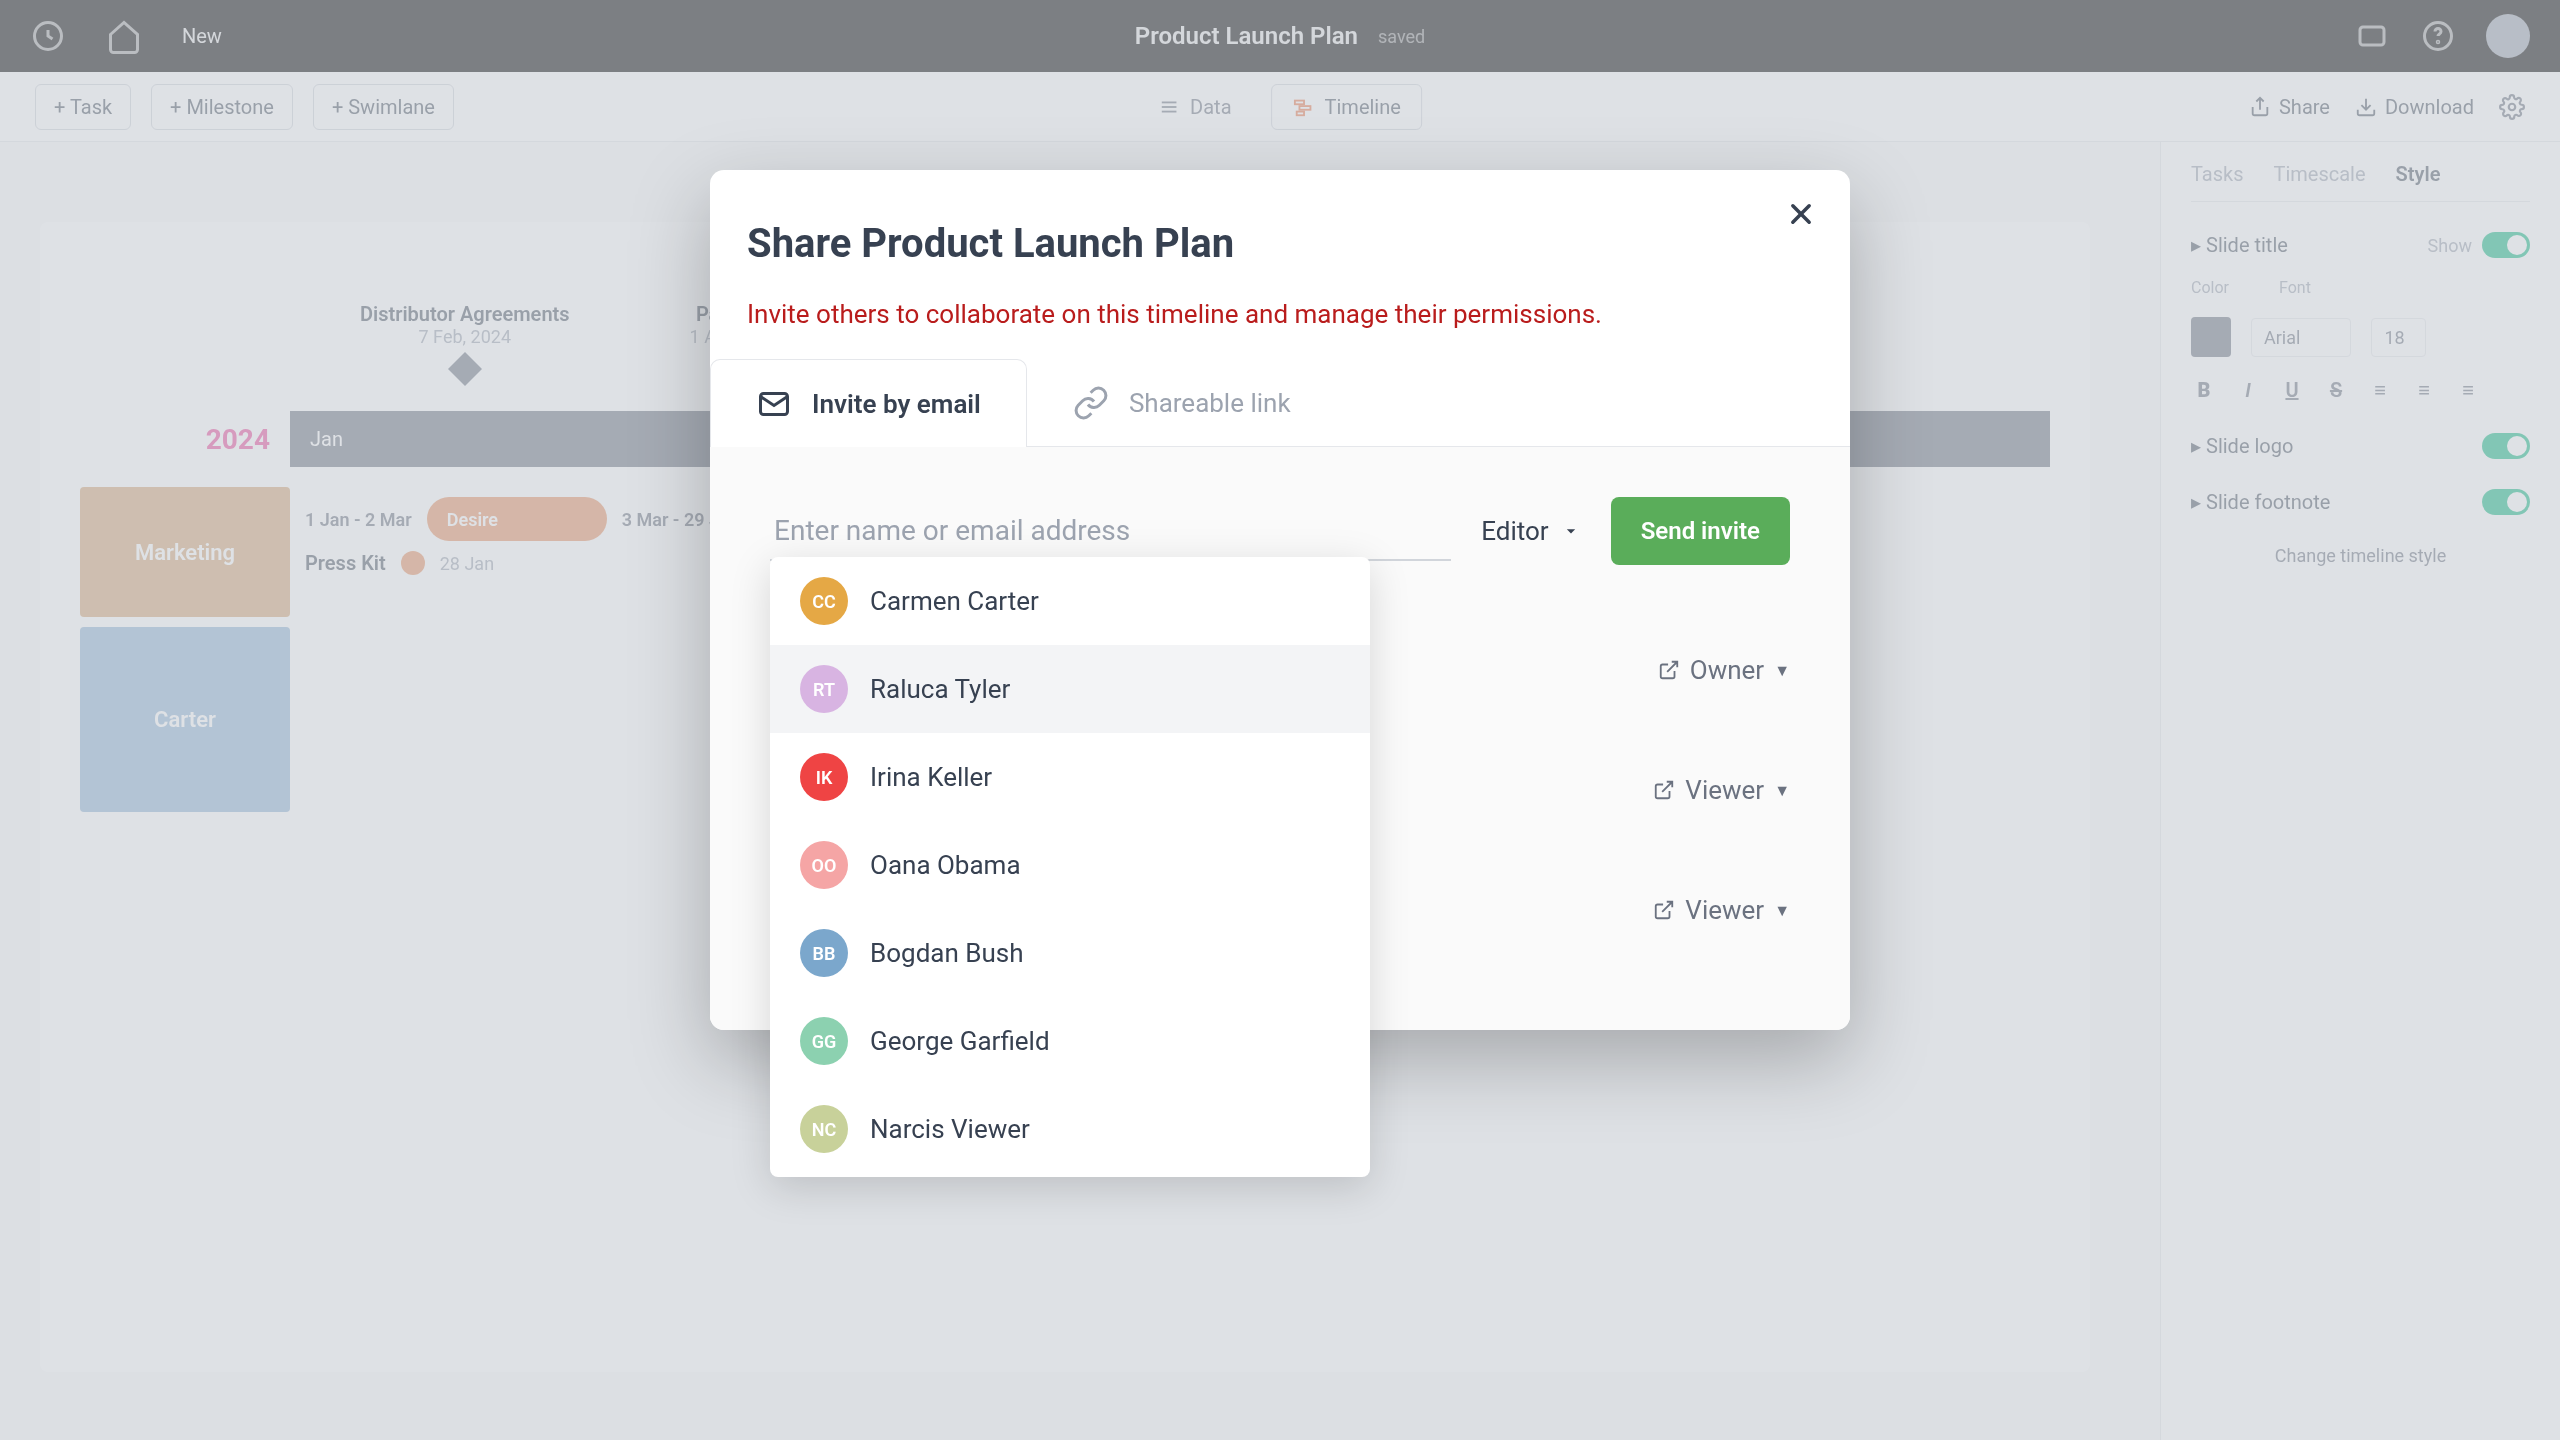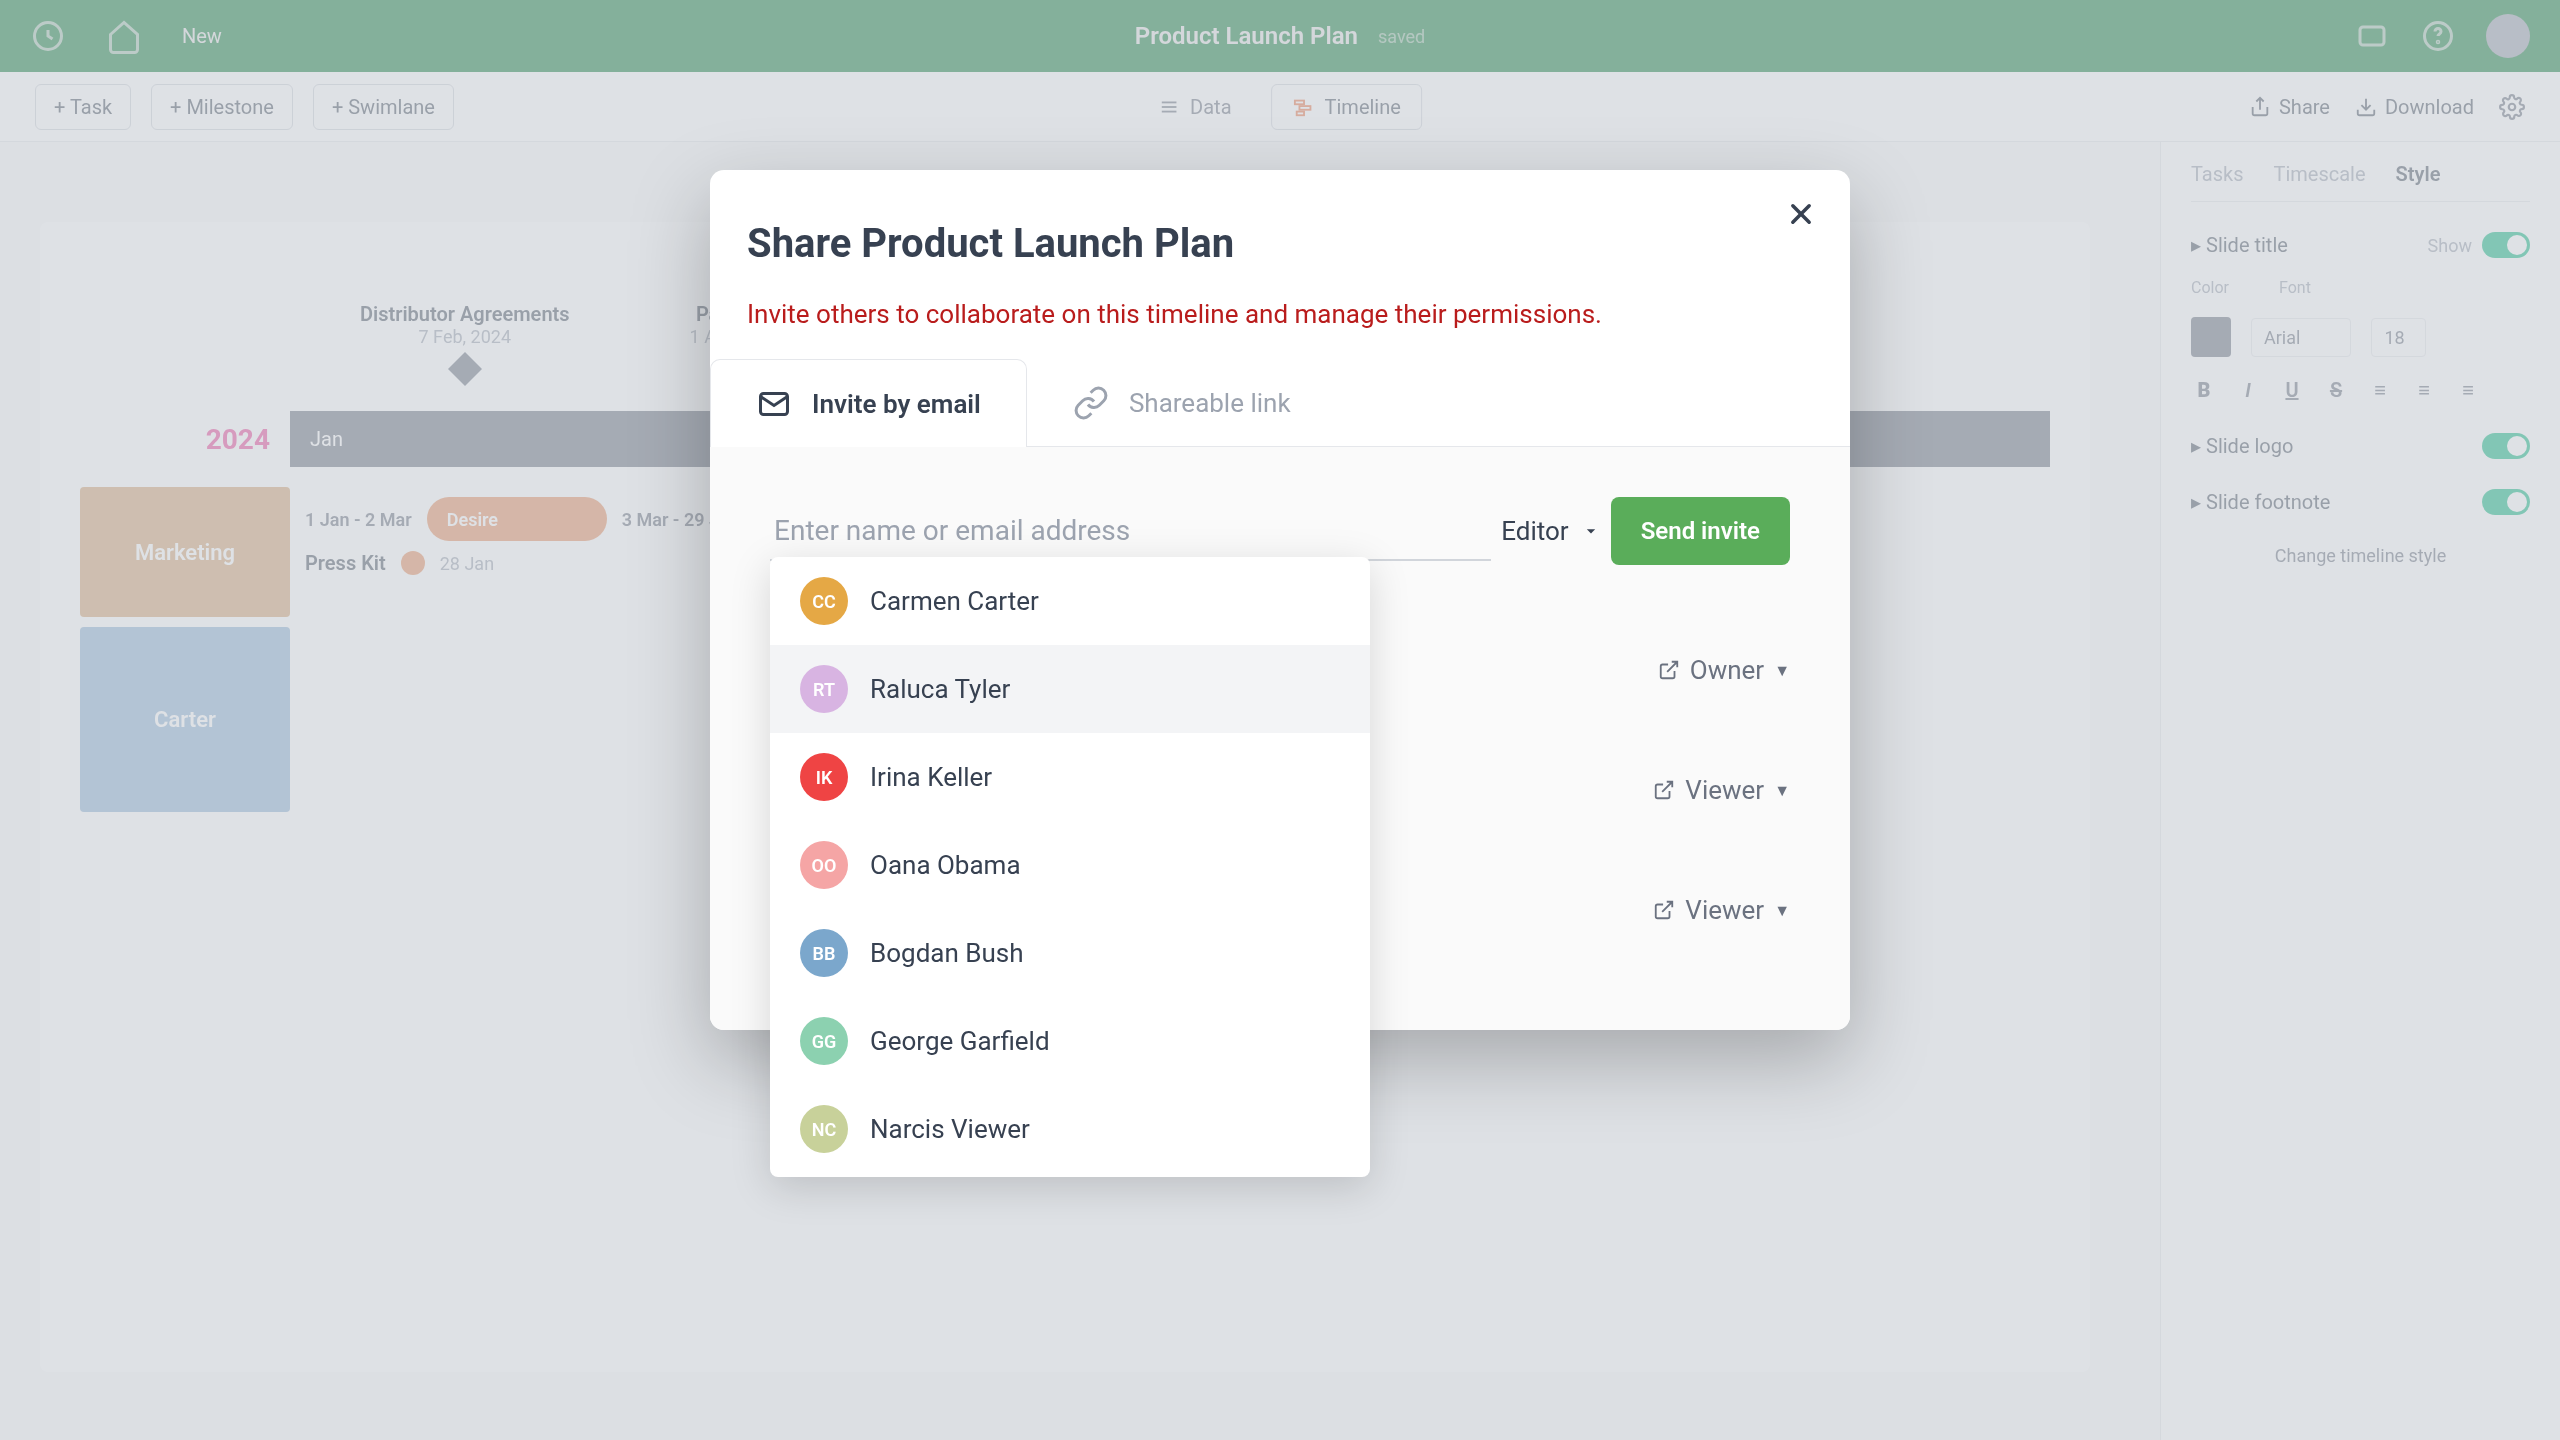--- a/index.html
+++ b/index.html
@@ -1,20 +1,20 @@
 <!DOCTYPE html>
 <html><head>
 <meta charset="utf-8">
 <style>
 * { margin: 0; padding: 0; box-sizing: border-box; font-family: -apple-system, BlinkMacSystemFont, 'Segoe UI', Roboto, sans-serif; }
 body { width: 2560px; height: 1440px; overflow: hidden; background: #f5f5f5; position: relative; }
 
 
 .bg-app { position: absolute; inset: 0; filter: opacity(0.95); }
-.topbar { height: 72px; background: #15803d; display: flex; align-items: center; padding: 0 30px; color: #e5e5e5; }
+.topbar { height: 72px; background: #000000; display: flex; align-items: center; padding: 0 30px; color: #e5e5e5; }
 .topbar-left { display: flex; align-items: center; gap: 40px; }
 .topbar-icon { width: 36px; height: 36px; opacity: 0.7; }
 .topbar-title-wrap { position: absolute; left: 50%; transform: translateX(-50%); display: flex; align-items: center; gap: 20px; }
 .topbar-title { font-size: 24px; font-weight: 600; }
 .topbar-saved { font-size: 18px; opacity: 0.6; }
 .topbar-right { margin-left: auto; display: flex; align-items: center; gap: 30px; }
 .avatar-circle { width: 44px; height: 44px; border-radius: 50%; background: #9ca3af; }
 
 .toolbar { height: 70px; background: #fff; display: flex; align-items: center; padding: 0 35px; border-bottom: 1px solid #e5e7eb; }
 .toolbar-btn { padding: 10px 18px; border: 1px solid #d1d5db; border-radius: 6px; font-size: 20px; color: #4b5563; margin-right: 20px; background: #fff; }
@@ -65,21 +65,21 @@
 .modal { width: 1140px; background: #fff; border-radius: 14px; box-shadow: 0 30px 80px rgba(0,0,0,0.25); position: relative; overflow: visible; }
 .modal-close { position: absolute; top: 30px; right: 35px; font-size: 38px; color: #374151; cursor: pointer; line-height: 1; }
 .modal-header { padding: 50px 37px 30px; }
 .modal-title { font-size: 40px; font-weight: 700; color: #374151; margin-bottom: 12px; }
 .modal-subtitle { font-size: 26px; color: #b91c1c; margin-top: 32px; }
 .modal-tabs { display: flex; border-bottom: 1px solid #e5e7eb; }
 .modal-tab { padding: 25px 45px; display: flex; align-items: center; gap: 20px; font-size: 26px; color: #9ca3af; cursor: pointer; border: 1px solid transparent; border-bottom: none; }
 .modal-tab.active { color: #374151; font-weight: 600; border-color: #e5e7eb; background: #fff; border-top-left-radius: 10px; border-top-right-radius: 10px; margin-bottom: -1px; }
 .modal-tab-icon { width: 36px; height: 36px; }
 .modal-body { padding: 50px 60px 60px; background: #fafafa; border-bottom-left-radius: 14px; border-bottom-right-radius: 14px; }
-.invite-row { display: flex; align-items: center; margin-bottom: 45px; position: relative; }
+.invite-row { display: flex; align-items: center; gap: 20px; margin-bottom: 45px; position: relative; }
 .invite-input { flex: 1; border: none; border-bottom: 2px solid #d1d5db; padding: 12px 4px; font-size: 28px; color: #374151; background: transparent; outline: none; }
 .invite-input::placeholder { color: #9ca3af; }
 .role-select { display: flex; align-items: center; gap: 12px; font-size: 26px; color: #374151; padding: 0 10px; }
 .send-btn { background: #5aad5a; color: #fff; border: none; padding: 20px 30px; border-radius: 8px; font-size: 24px; font-weight: 600; cursor: pointer; }
 
 
 .autocomplete { position: absolute; top: 60px; left: 0; width: 600px; background: #fff; border-radius: 8px; box-shadow: 0 10px 40px rgba(0,0,0,0.15); max-height: 620px; overflow: hidden; z-index: 10; }
 .autocomplete-inner { overflow-y: auto; max-height: 620px; }
 .autocomplete-inner::-webkit-scrollbar { width: 24px; }
 .autocomplete-inner::-webkit-scrollbar-track { background: #f3f4f6; }

